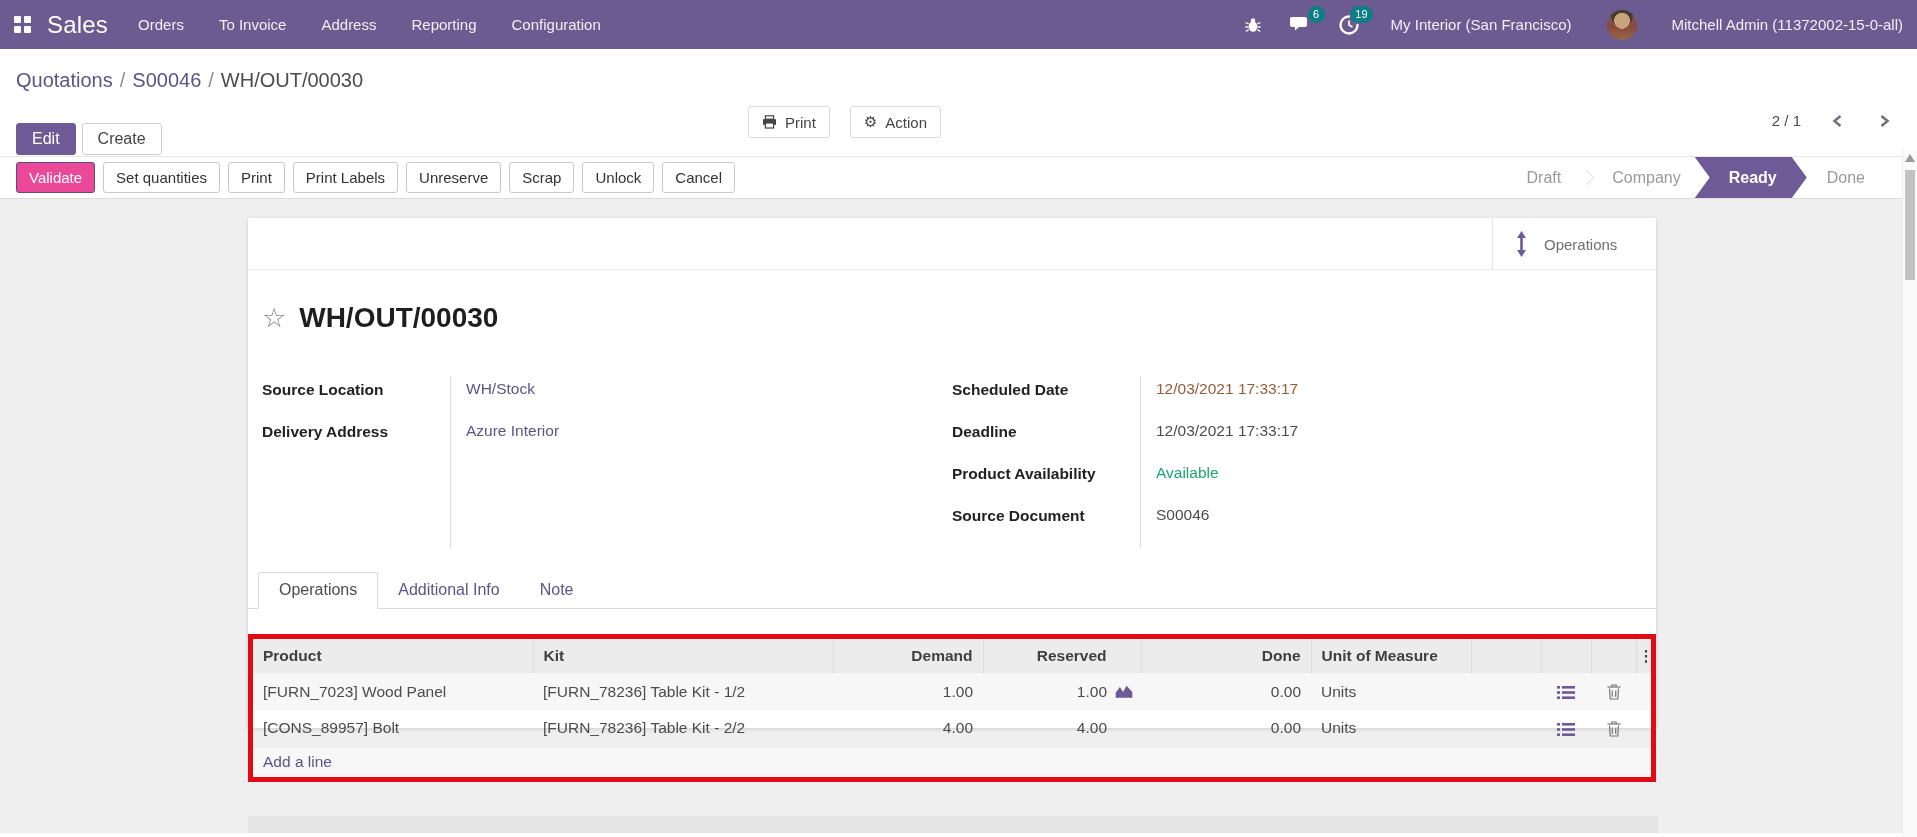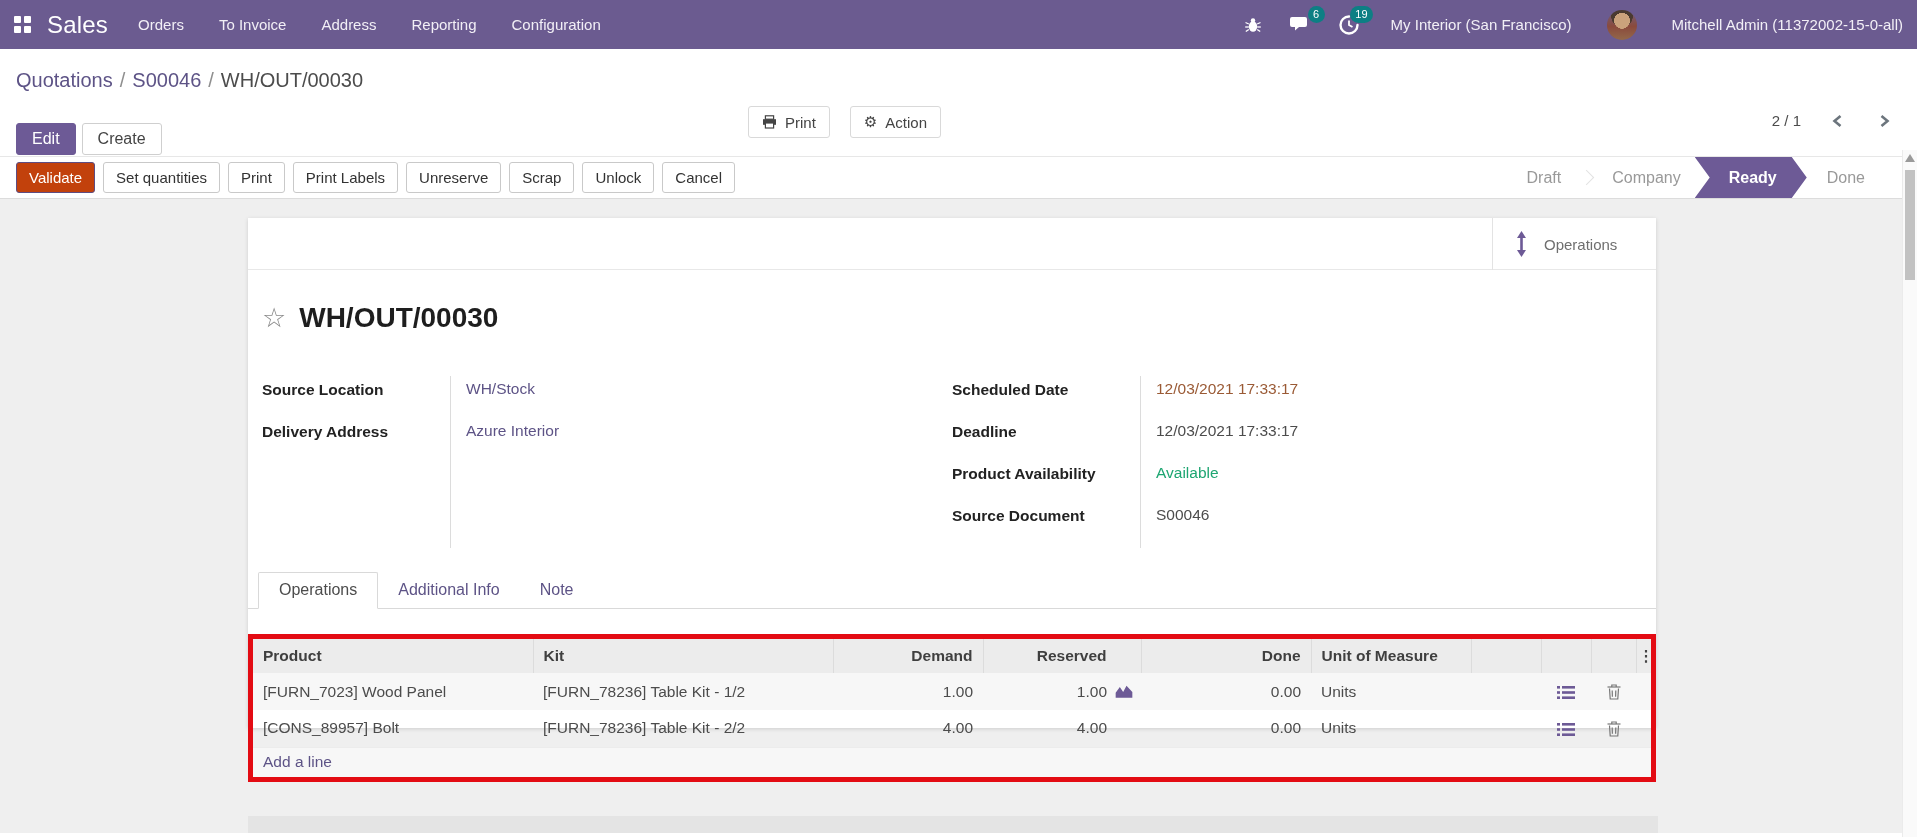--- a/index.html
+++ b/index.html
@@ -47,21 +47,21 @@
   .center-actions { position:absolute; left:748px; top:8px; display:flex; gap:20px; }
   .icon-btn { display:flex; align-items:center; gap:8px; border:1px solid #d9d9d9; background:#fff; border-radius:3px; padding:6px 13px; font-size:15px; color:#444; cursor:pointer; }
   .pager { position:absolute; right:26px; top:14px; display:flex; align-items:center; gap:30px; }
   .pager-count { font-size:15px; color:#4c4c4c; }
   .pager-nav { display:flex; gap:34px; }
   .pg-chev { cursor:pointer; display:flex; }
 
   
   .statusbar { position:relative; background:#fff; border-top:1px solid #e7e7e7; border-bottom:1px solid #dcdcdc; height:43px; display:flex; align-items:center; padding:0 16px; }
   .sb-btn { font-size:15px; border:1px solid #c9c9c9; border-radius:3px; background:#fff; color:#333; padding:6px 12px; margin-right:8px; cursor:pointer; }
-  .sb-btn.primary { background:#c2410c; border-color:#5d4c82; color:#fff; }
+  .sb-btn.primary { background:#ec4899; border-color:#5d4c82; color:#fff; }
   .status-widget { position:absolute; right:32px; top:0; bottom:0; display:flex; align-items:stretch; }
   .stage { display:flex; align-items:center; padding:0 20px; font-size:16px; color:#999; cursor:pointer; }
   .stage-chev { width:11px; height:11px; border-top:1px solid #e2e2e2; border-right:1px solid #e2e2e2; transform:rotate(45deg); align-self:center; }
   .stage.active {
     background:#6d5a96; color:#fff; font-weight:bold; padding:0 30px 0 34px; margin-left:-6px;
     clip-path:polygon(0 0, calc(100% - 15px) 0, 100% 50%, calc(100% - 15px) 100%, 0 100%, 15px 50%);
   }
 
   
   .content { position:relative; height:634px; background:#efefef; overflow:hidden; }

